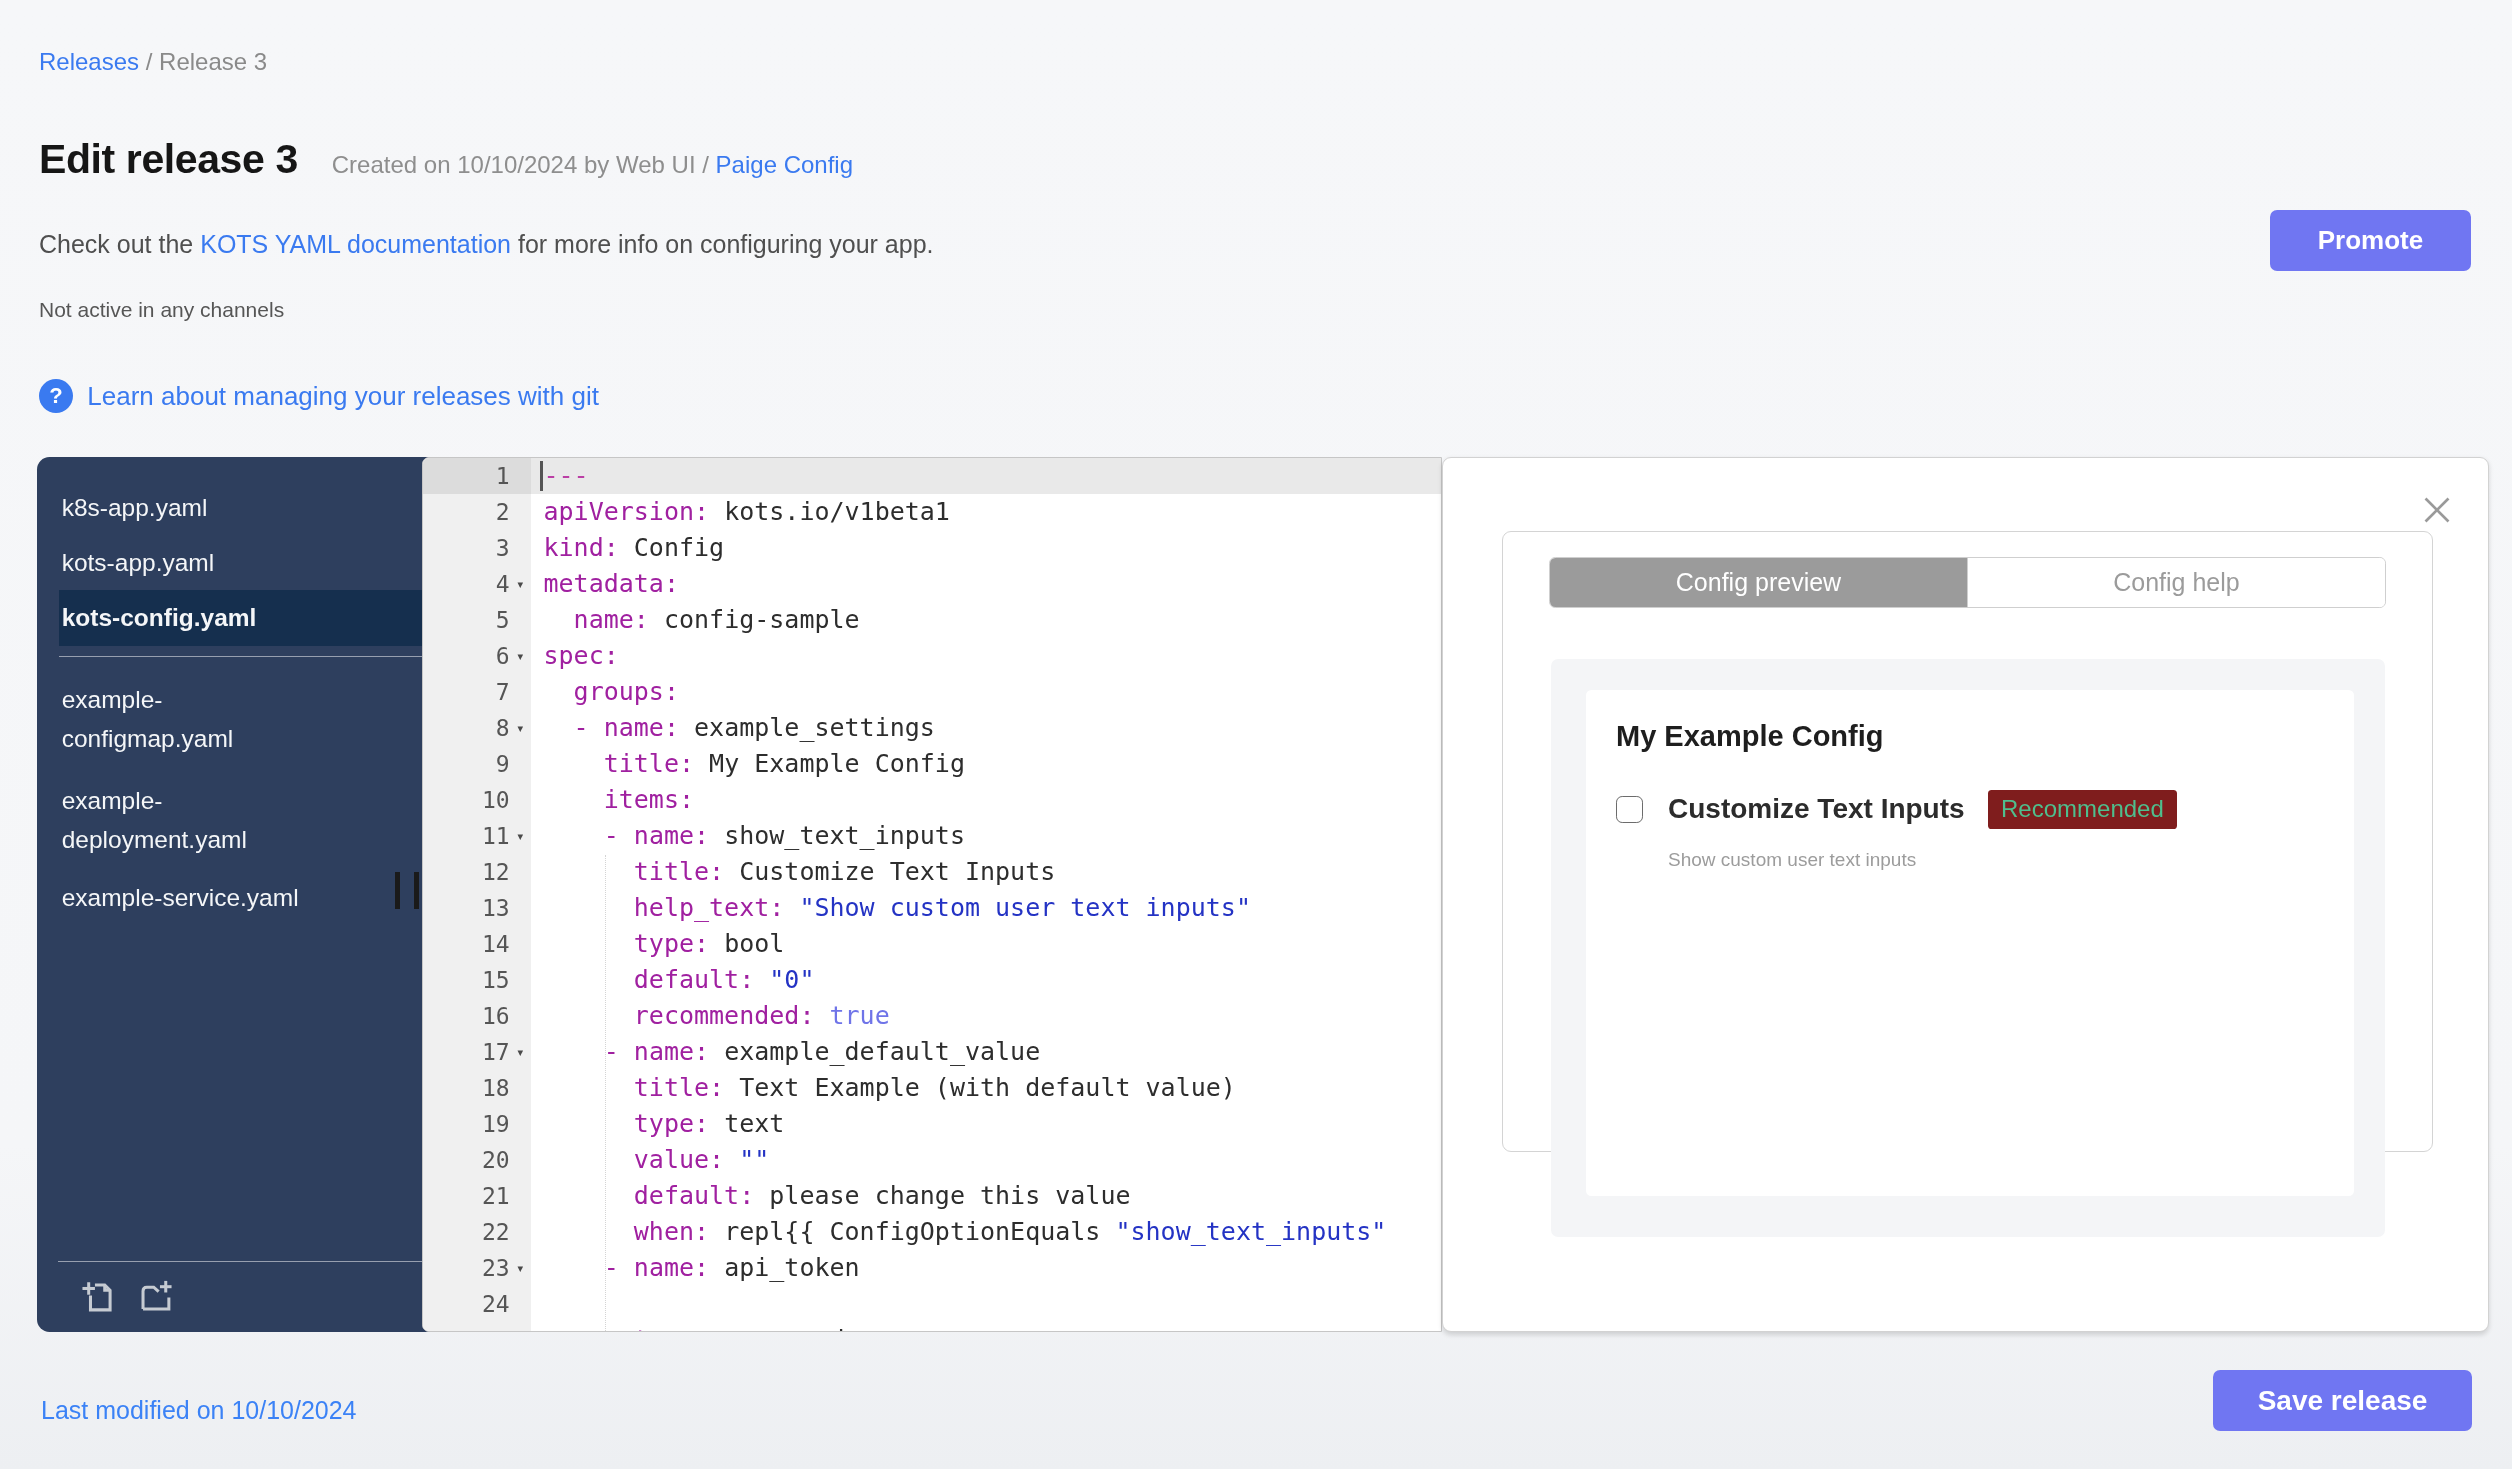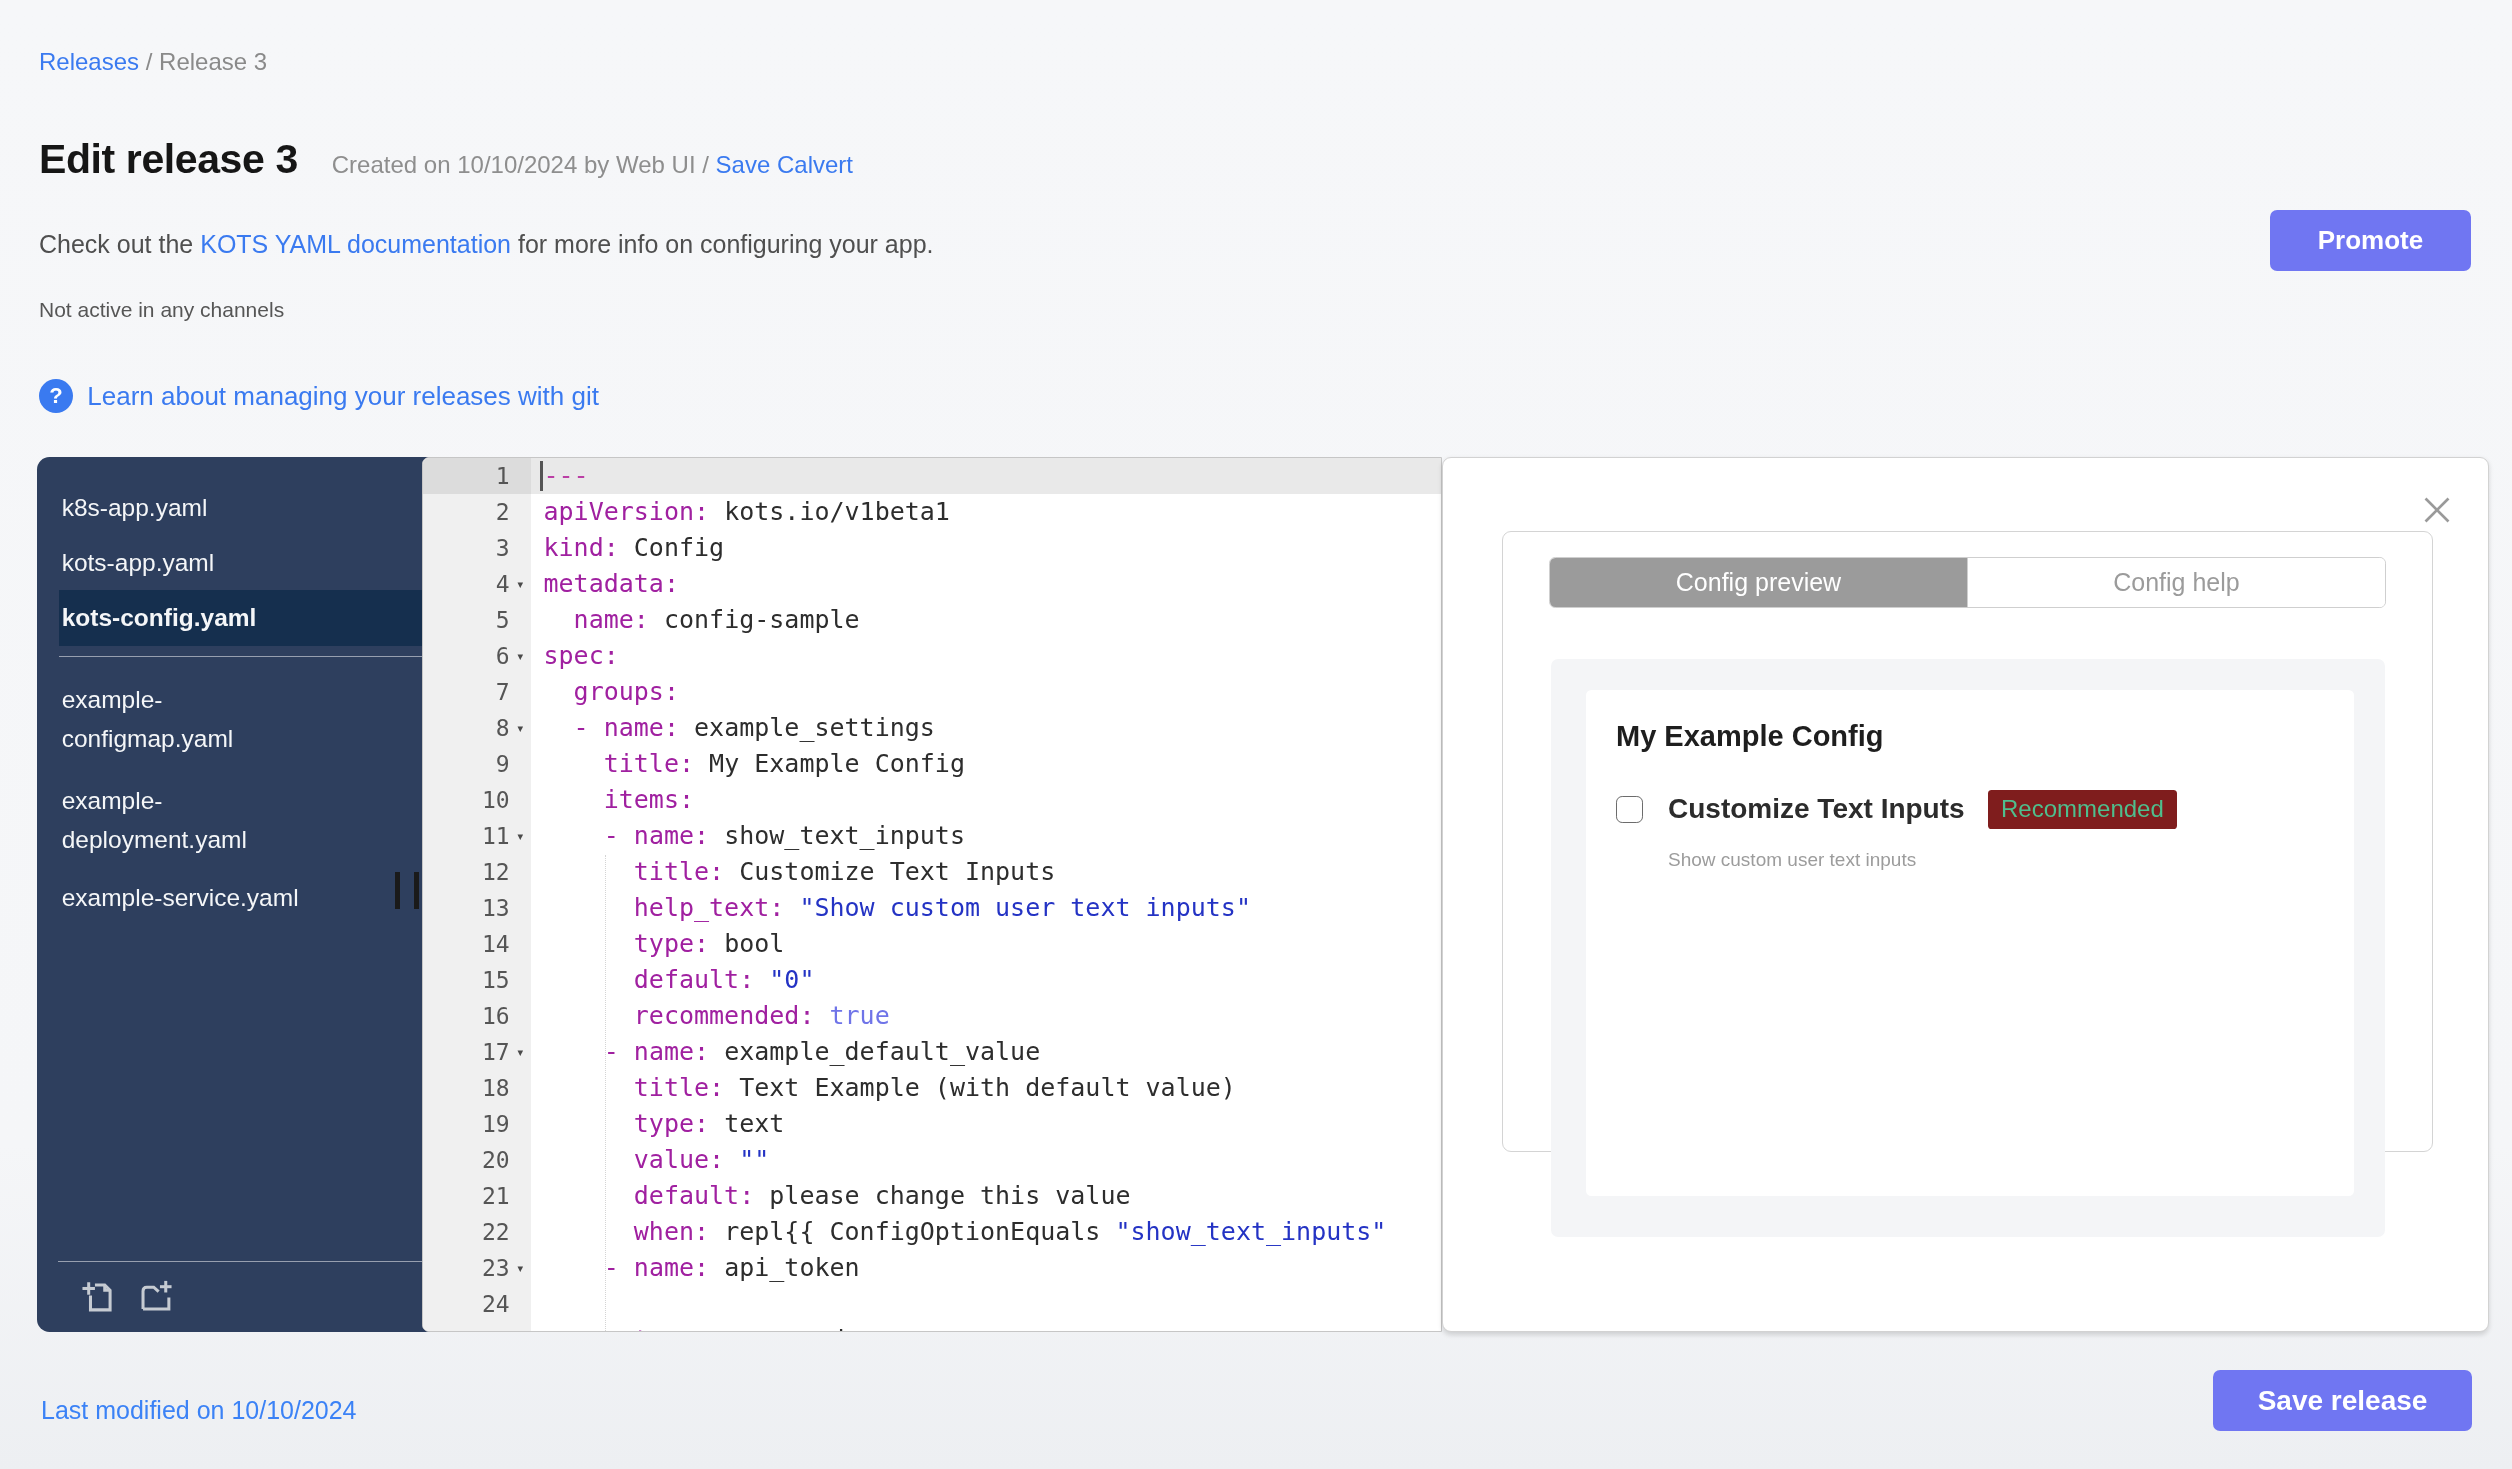--- a/index.html
+++ b/index.html
@@ -144,21 +144,21 @@
 </head>
 <body>
 
 <div class="breadcrumb">
   <a class="link">Releases</a><span> / </span><span>Release 3</span>
 </div>
 
 <div class="page-title-row">
   <h1 class="page-title">Edit release 3</h1>
   <div class="created-line">
-    <span>Created on 10/10/2024 by Web UI / </span><a class="link">Save Calvert</a>
+    <span>Created on 10/10/2024 by Web UI / </span><a class="link">Paige Config</a>
   </div>
 </div>
 
 <div class="doc-line">
   <span>Check out the </span><a class="link">KOTS YAML documentation</a><span> for more info on configuring your app.</span>
 </div>
 
 <button class="promote-btn">Promote</button>
 
 <div class="not-active">Not active in any channels</div>

